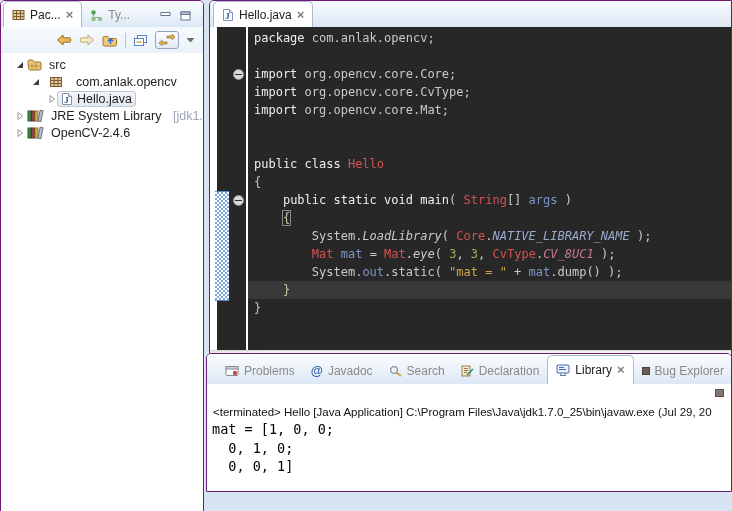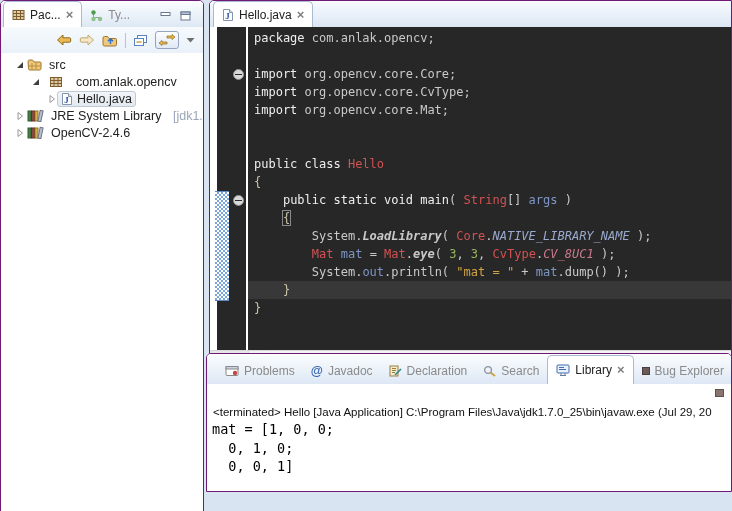--- a/index.html
+++ b/index.html
@@ -44,21 +44,21 @@
   .code-line{height:18px;line-height:18px;white-space:pre;padding-left:6px;}
   .code-line.current{background:var(--c-current);}
   .tk-kw{color:var(--c-kw);font-weight:normal;}
   .tk-pl{color:var(--c-pl);}
   .tk-type{color:var(--c-type);}
   .tk-var{color:var(--c-var);}
   .tk-const{color:var(--c-const);font-style:italic;}
   .tk-cpk{color:var(--c-cpk);font-style:italic;}
   .tk-num{color:var(--c-num);}
   .tk-str{color:var(--c-str);}
-  .tk-smeth{color:var(--c-smeth);font-style:italic;font-weight:bold;}
+  .tk-smeth{color:var(--c-smeth);font-style:italic;}
   .tk-brace{color:var(--c-brace);}
   .tk-brace-m{color:var(--c-brace);outline:1px solid #8a8a8a;}
   .fold{position:absolute;right:2px;width:9px;height:9px;border:1px solid #939393;border-radius:50%;background:#d9d9d9;}
   .fold::after{content:"";position:absolute;left:1px;right:1px;top:4px;height:1px;background:#2a2a2a;}
   .range-ind{position:absolute;left:5px;width:14px;background-color:#fff;
     background-image:
       linear-gradient(45deg,#7ba6dd 25%,transparent 25%,transparent 75%,#7ba6dd 75%),
       linear-gradient(45deg,#7ba6dd 25%,transparent 25%,transparent 75%,#7ba6dd 75%);
     background-size:4px 4px;background-position:0 0,2px 2px;
     border-top:1px solid #5d89c9;border-bottom:1px solid #5d89c9;}
@@ -273,21 +273,21 @@
           <div class="code-line"><span class="tk-kw">import </span><span class="tk-pl">org.opencv.core.CvType;</span></div>
           <div class="code-line"><span class="tk-kw">import </span><span class="tk-pl">org.opencv.core.Mat;</span></div>
           <div class="code-line"></div>
           <div class="code-line"></div>
           <div class="code-line"><span class="tk-kw">public class </span><span class="tk-type">Hello</span></div>
           <div class="code-line"><span class="tk-brace">{</span></div>
           <div class="code-line"><span class="tk-pl">    </span><span class="tk-kw">public static void main</span><span class="tk-pl">( </span><span class="tk-type">String</span><span class="tk-pl">[] </span><span class="tk-var">args</span><span class="tk-pl"> )</span></div>
           <div class="code-line"><span class="tk-pl">    </span><span class="tk-brace-m">{</span></div>
           <div class="code-line"><span class="tk-pl">        System.</span><span class="tk-smeth">LoadLibrary</span><span class="tk-pl">( </span><span class="tk-type">Core</span><span class="tk-pl">.</span><span class="tk-const">NATIVE_LIBRARY_NAME</span><span class="tk-pl"> );</span></div>
           <div class="code-line"><span class="tk-pl">        </span><span class="tk-type">Mat</span><span class="tk-pl"> </span><span class="tk-var">mat</span><span class="tk-pl"> = </span><span class="tk-type">Mat</span><span class="tk-pl">.</span><span class="tk-smeth">eye</span><span class="tk-pl">( </span><span class="tk-num">3</span><span class="tk-pl">, </span><span class="tk-num">3</span><span class="tk-pl">, </span><span class="tk-type">CvType</span><span class="tk-pl">.</span><span class="tk-cpk">CV_8UC1</span><span class="tk-pl"> );</span></div>
-          <div class="code-line"><span class="tk-pl">        System.</span><span class="tk-var">out</span><span class="tk-pl">.println( </span><span class="tk-str">"mat = "</span><span class="tk-pl"> + </span><span class="tk-var">mat</span><span class="tk-pl">.dump() );</span></div>
+          <div class="code-line"><span class="tk-pl">        System.</span><span class="tk-var">out</span><span class="tk-pl">.static( </span><span class="tk-str">"mat = "</span><span class="tk-pl"> + </span><span class="tk-var">mat</span><span class="tk-pl">.dump() );</span></div>
           <div class="code-line current"><span class="tk-pl">    </span><span class="tk-brace">}</span></div>
           <div class="code-line"><span class="tk-brace">}</span></div>
         </div>
     <div class="range-ind" style="top: 164px; height: 108px;"></div>
       </div>
     <div class="hscroll">
       <div class="corner"></div>
       <div class="sbtn">
           <span class="arrow-left-glyph"></span>
         </div>
@@ -304,32 +304,32 @@
             <circle cx="10" cy="8" r="2.2" fill="#c04a44"></circle>
           </svg>
         <span>Problems</span>
       </div>
       <div class="tab">
         <span class="at-glyph">@</span>
         <span>Javadoc</span>
       </div>
       <div class="tab">
         <svg width="13" height="12">
+            <circle cx="5" cy="5" r="3.4" fill="#eef2f8" stroke="#8a93a5" stroke-width="1.3"></circle>
+            <path d="M7.5 7.5 L12 11" stroke="#caa24a" stroke-width="2"></path>
+          </svg>
+        <span>Search</span>
+      </div>
+      <div class="tab">
+        <svg width="13" height="12">
             <rect x="1" y="1" width="8" height="10" fill="#f4ead0" stroke="#9a7e3e"></rect>
             <path d="M3 3.5 h4 M3 5.5 h4 M3 7.5 h3" stroke="#9a7e3e"></path>
             <path d="M6 10 L12 4" stroke="#2e8a8a" stroke-width="1.6"></path>
           </svg>
         <span>Declaration</span>
-      </div>
-      <div class="tab">
-        <svg width="13" height="12">
-            <circle cx="5" cy="5" r="3.4" fill="#eef2f8" stroke="#8a93a5" stroke-width="1.3"></circle>
-            <path d="M7.5 7.5 L12 11" stroke="#caa24a" stroke-width="2"></path>
-          </svg>
-        <span>Search</span>
       </div>
       <div class="tab active">
         <svg width="14" height="13">
             <rect x="1" y="1" width="12" height="8" rx="1" fill="#eaf1fb" stroke="#3f6db4"></rect>
             <path d="M3 3.5 h5 M3 5.5 h7" stroke="#3f6db4"></path>
             <path d="M5 9 v2 M9 9 v2 M4 11.5 h6" stroke="#6a7a96" fill="none"></path>
           </svg>
         <span>Library</span>
         <span class="close-x">×</span>
       </div>

